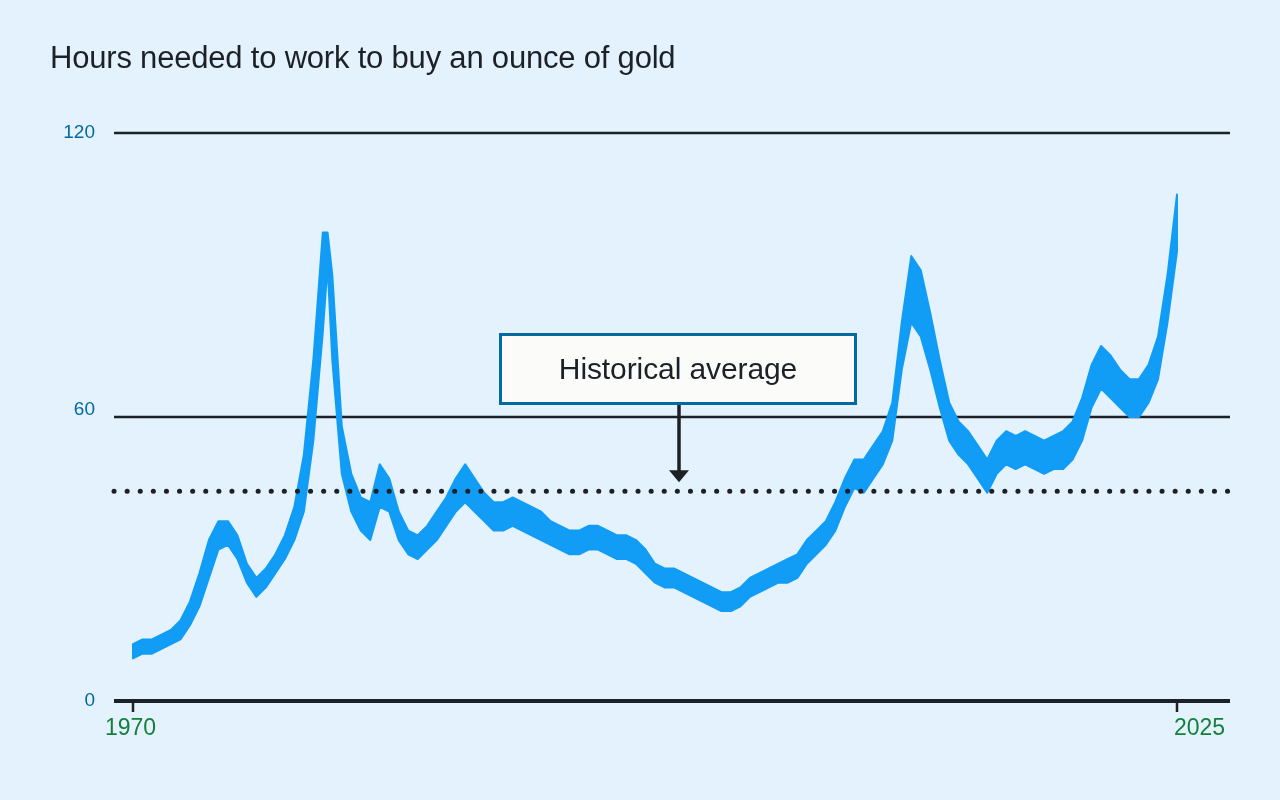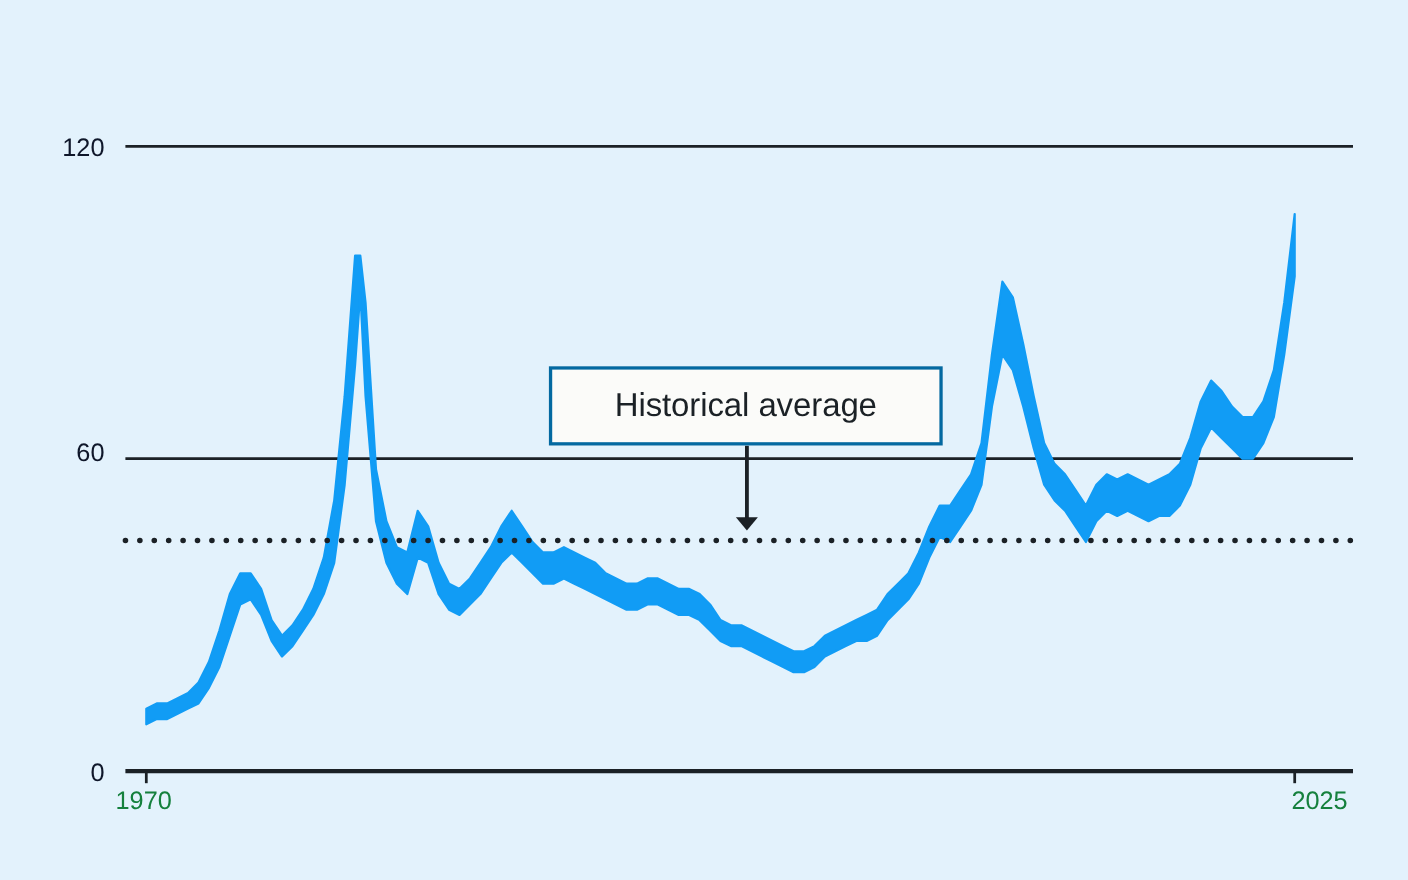--- a/index.html
+++ b/index.html
@@ -26,22 +26,22 @@
     left: 50px;
     top: 40px;
     font-size: 31px;
     font-weight: 400;
     color: #1b2126;
     letter-spacing: -0.2px;
     white-space: nowrap;
   }
   .y-tick-label {
     position: absolute;
-    font-size: 23px;
-    color: #0f172a;
+    font-size: 19px;
+    color: #0369a1;
     text-align: right;
     white-space: nowrap;
   }
   .x-tick-label {
     position: absolute;
     font-size: 23px;
     color: #15803d;
     white-space: nowrap;
   }
   svg.plot {
@@ -70,20 +70,21 @@
     color: #1b2126;
     white-space: nowrap;
     letter-spacing: -0.1px;
   }
 </style>
 </head>
 <body>
 
 <div id="chart-root">
 
+  <div class="chart-title">Hours needed to work to buy an ounce of gold</div>
 
   <div class="y-tick-label" style="left:0px; top:121px; width:95px;">120</div>
   <div class="y-tick-label" style="left:0px; top:398px; width:95px;">60</div>
   <div class="y-tick-label" style="left:0px; top:689px; width:95px;">0</div>
 
   <div class="x-tick-label" style="left:105px; top:714px;">1970</div>
   <div class="x-tick-label" style="left:1134px; top:714px;margin-left:40px;">2025</div>
 
   <svg class="plot" viewBox="0 0 1280 800">
     <g id="gridlines">

